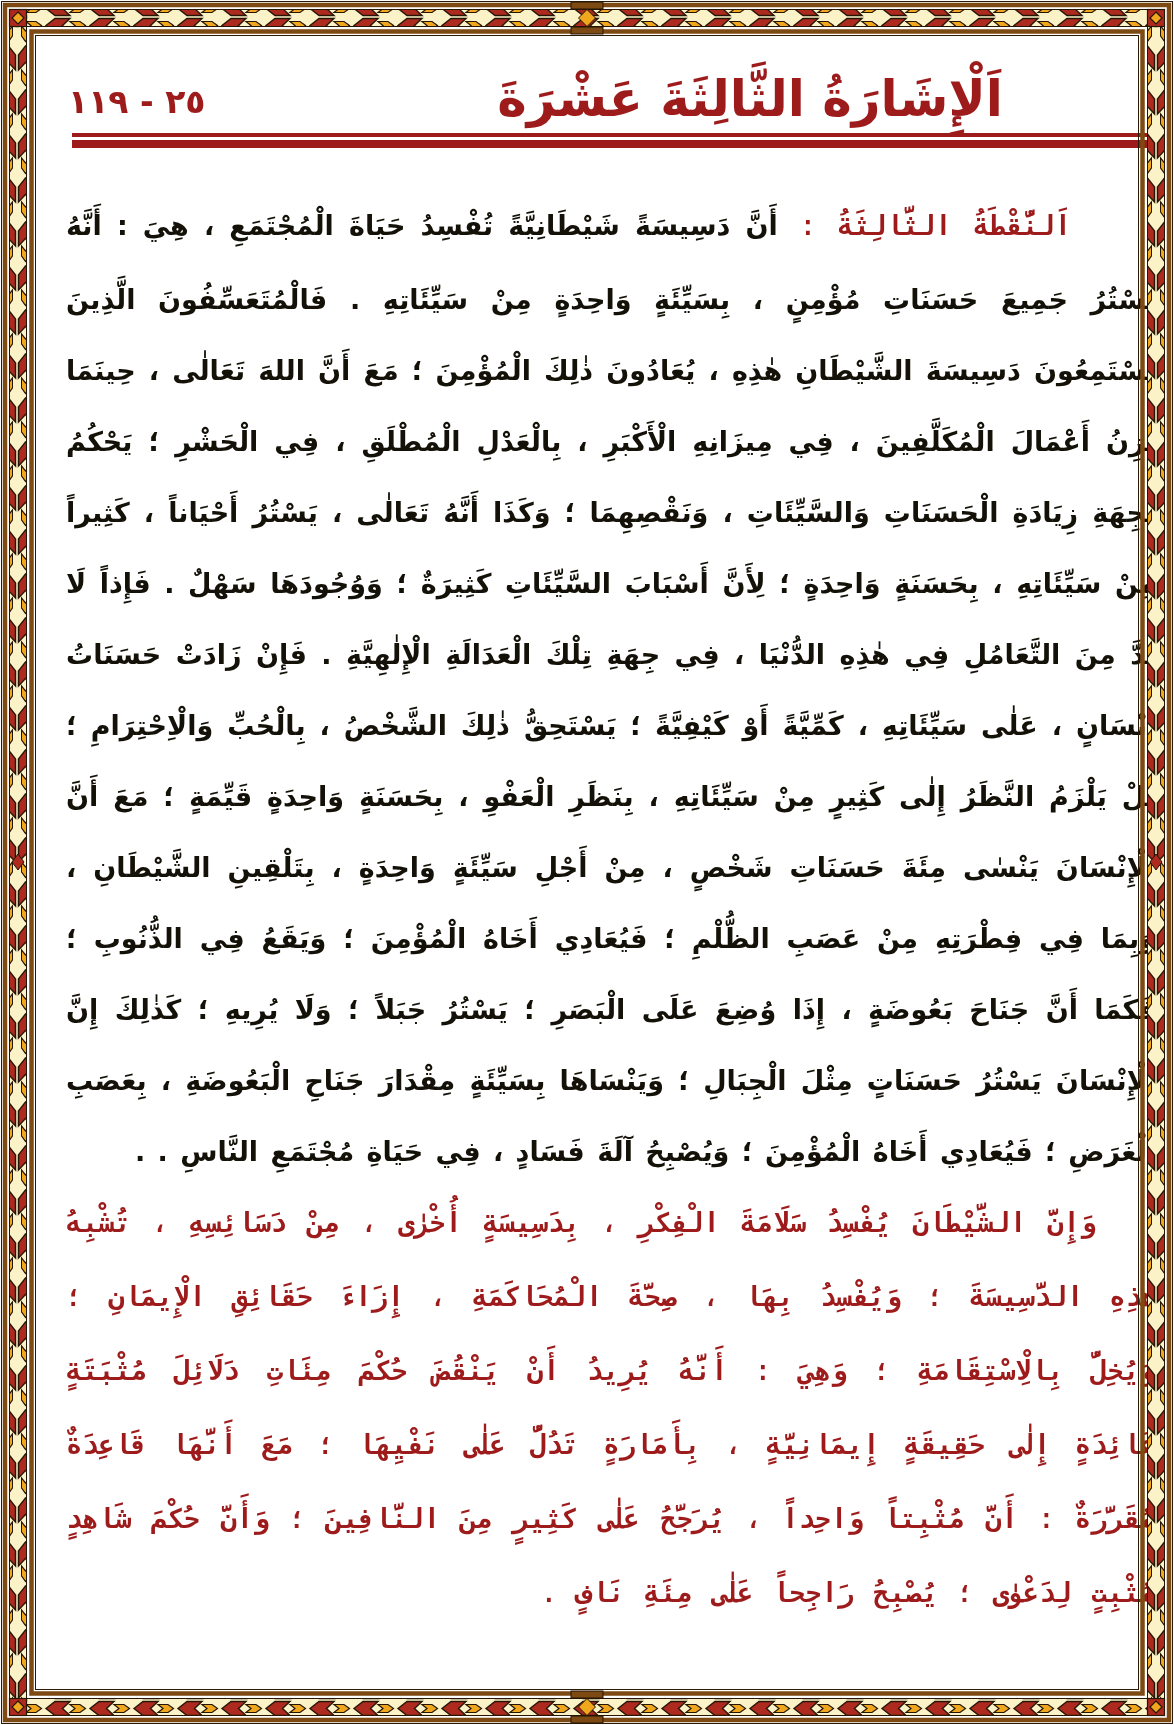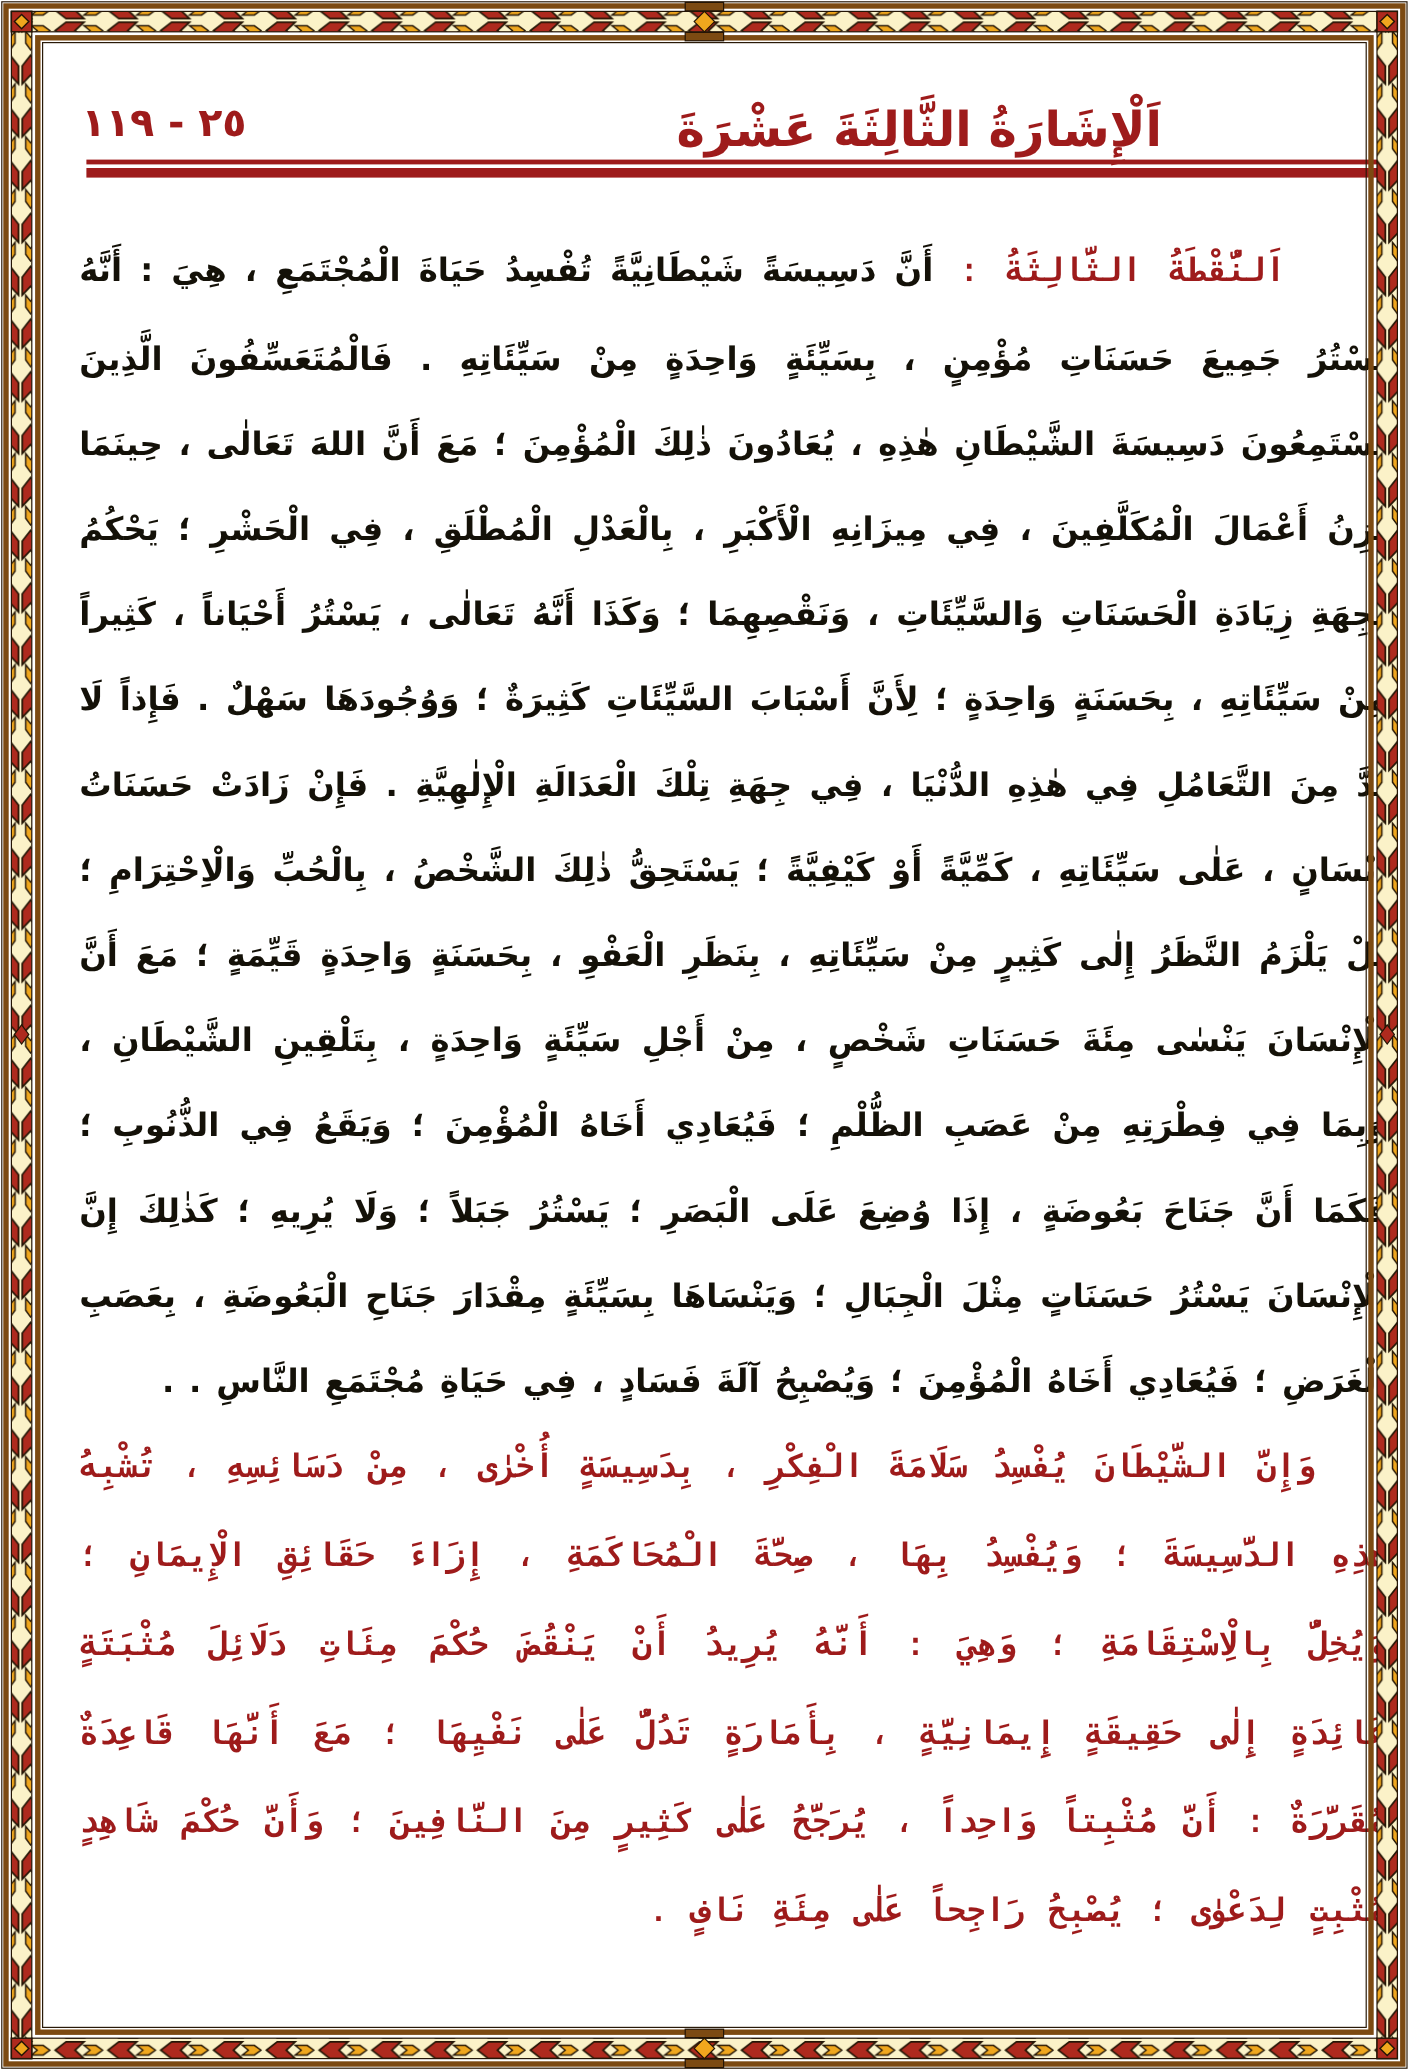--- a/index.html
+++ b/index.html
@@ -45,23 +45,23 @@
     font-size: 33px;
     font-weight: 700;
     color: var(--accent, #9E1B1B);
     letter-spacing: 2px;
   }
   .page-title {
     position: absolute;
     left: 684px;
     top: 30px;
     transform: translateX(-50%);
-    margin: 16px;
+    margin: 0;
     white-space: nowrap;
-    font-size: 40px;
+    font-size: 50px;
     font-weight: 700;
     color: var(--accent, #9E1B1B);
   }
   .double-rule {
     position: absolute;
     left: 6px;
     right: 2px;
     top: 93px;
   }
   .rule-thin {

